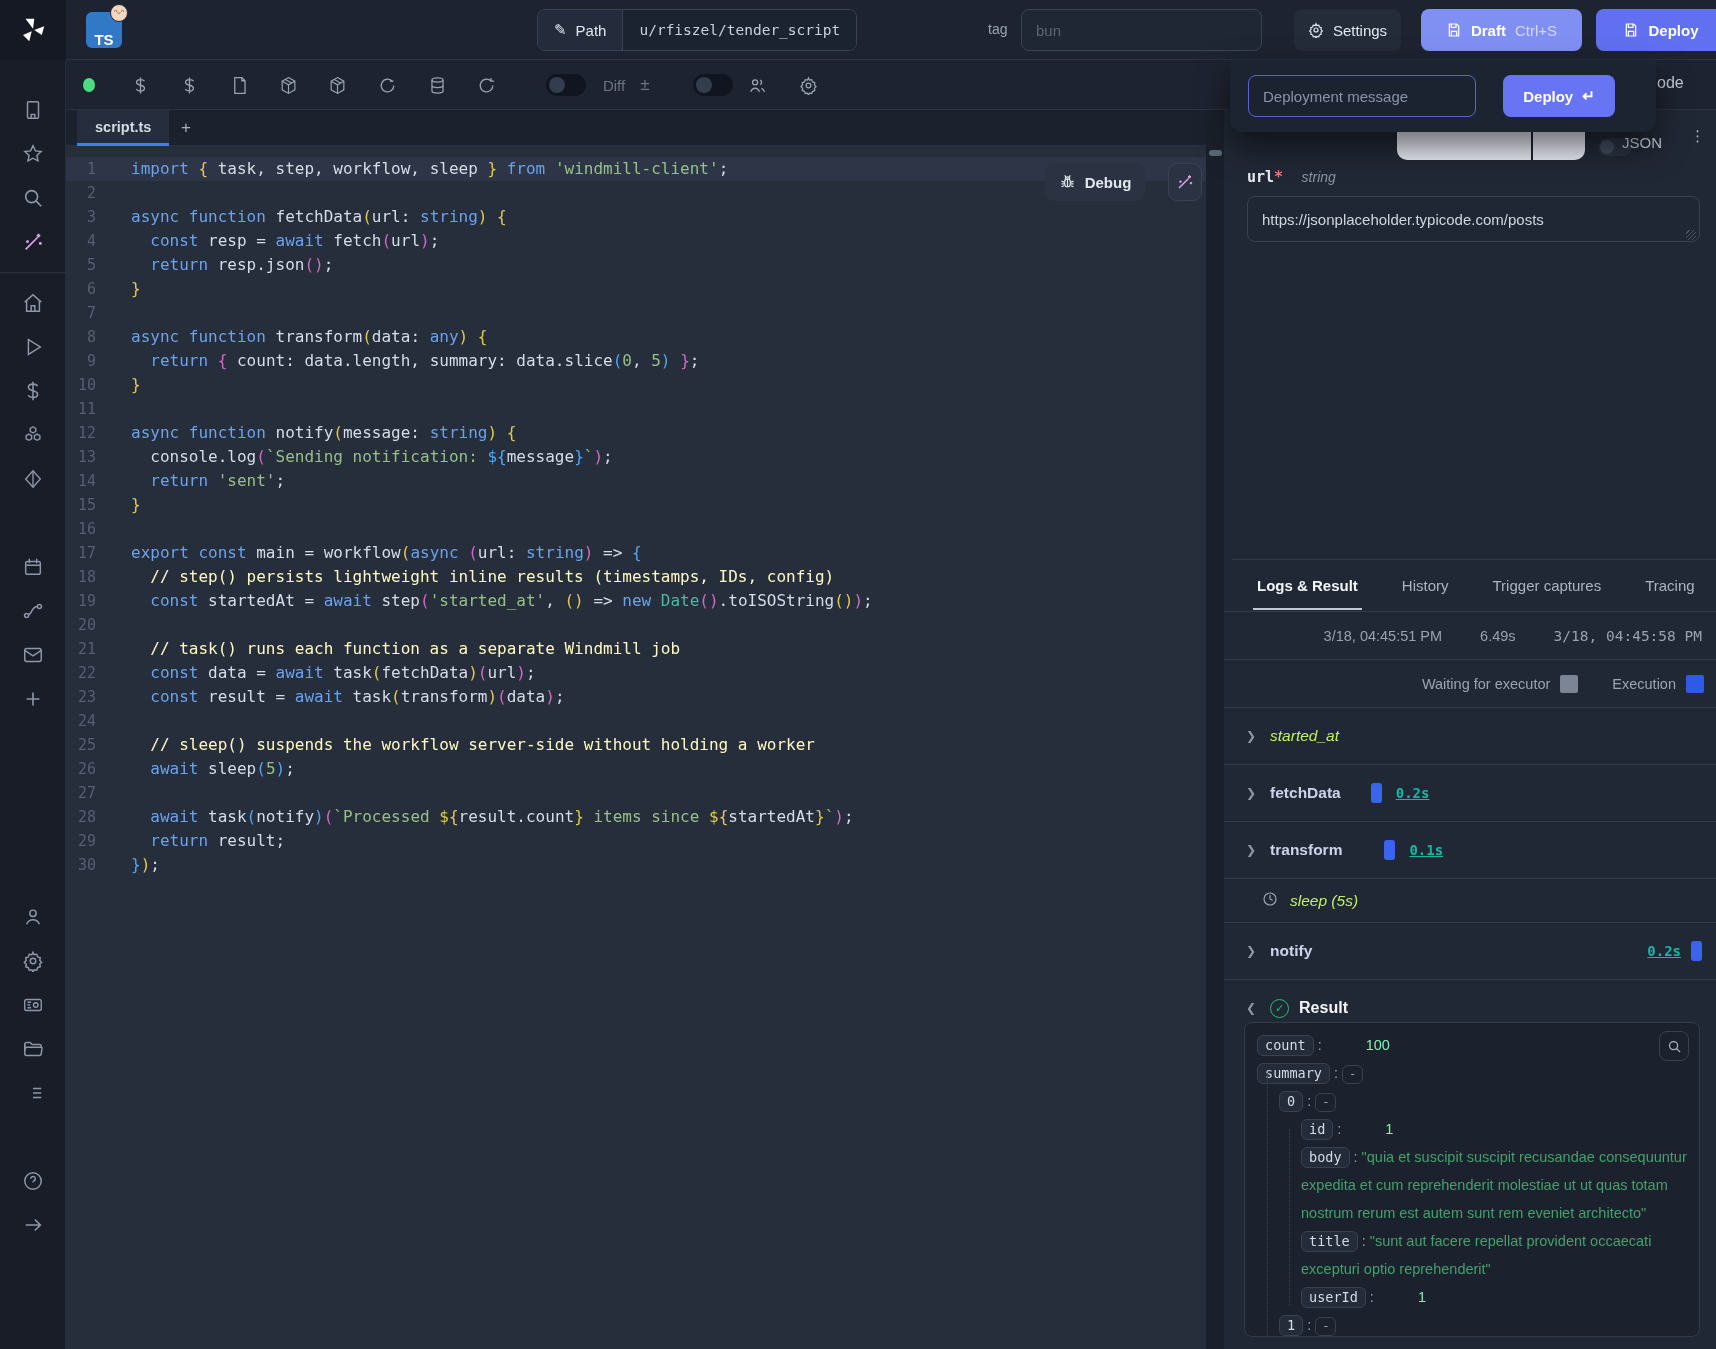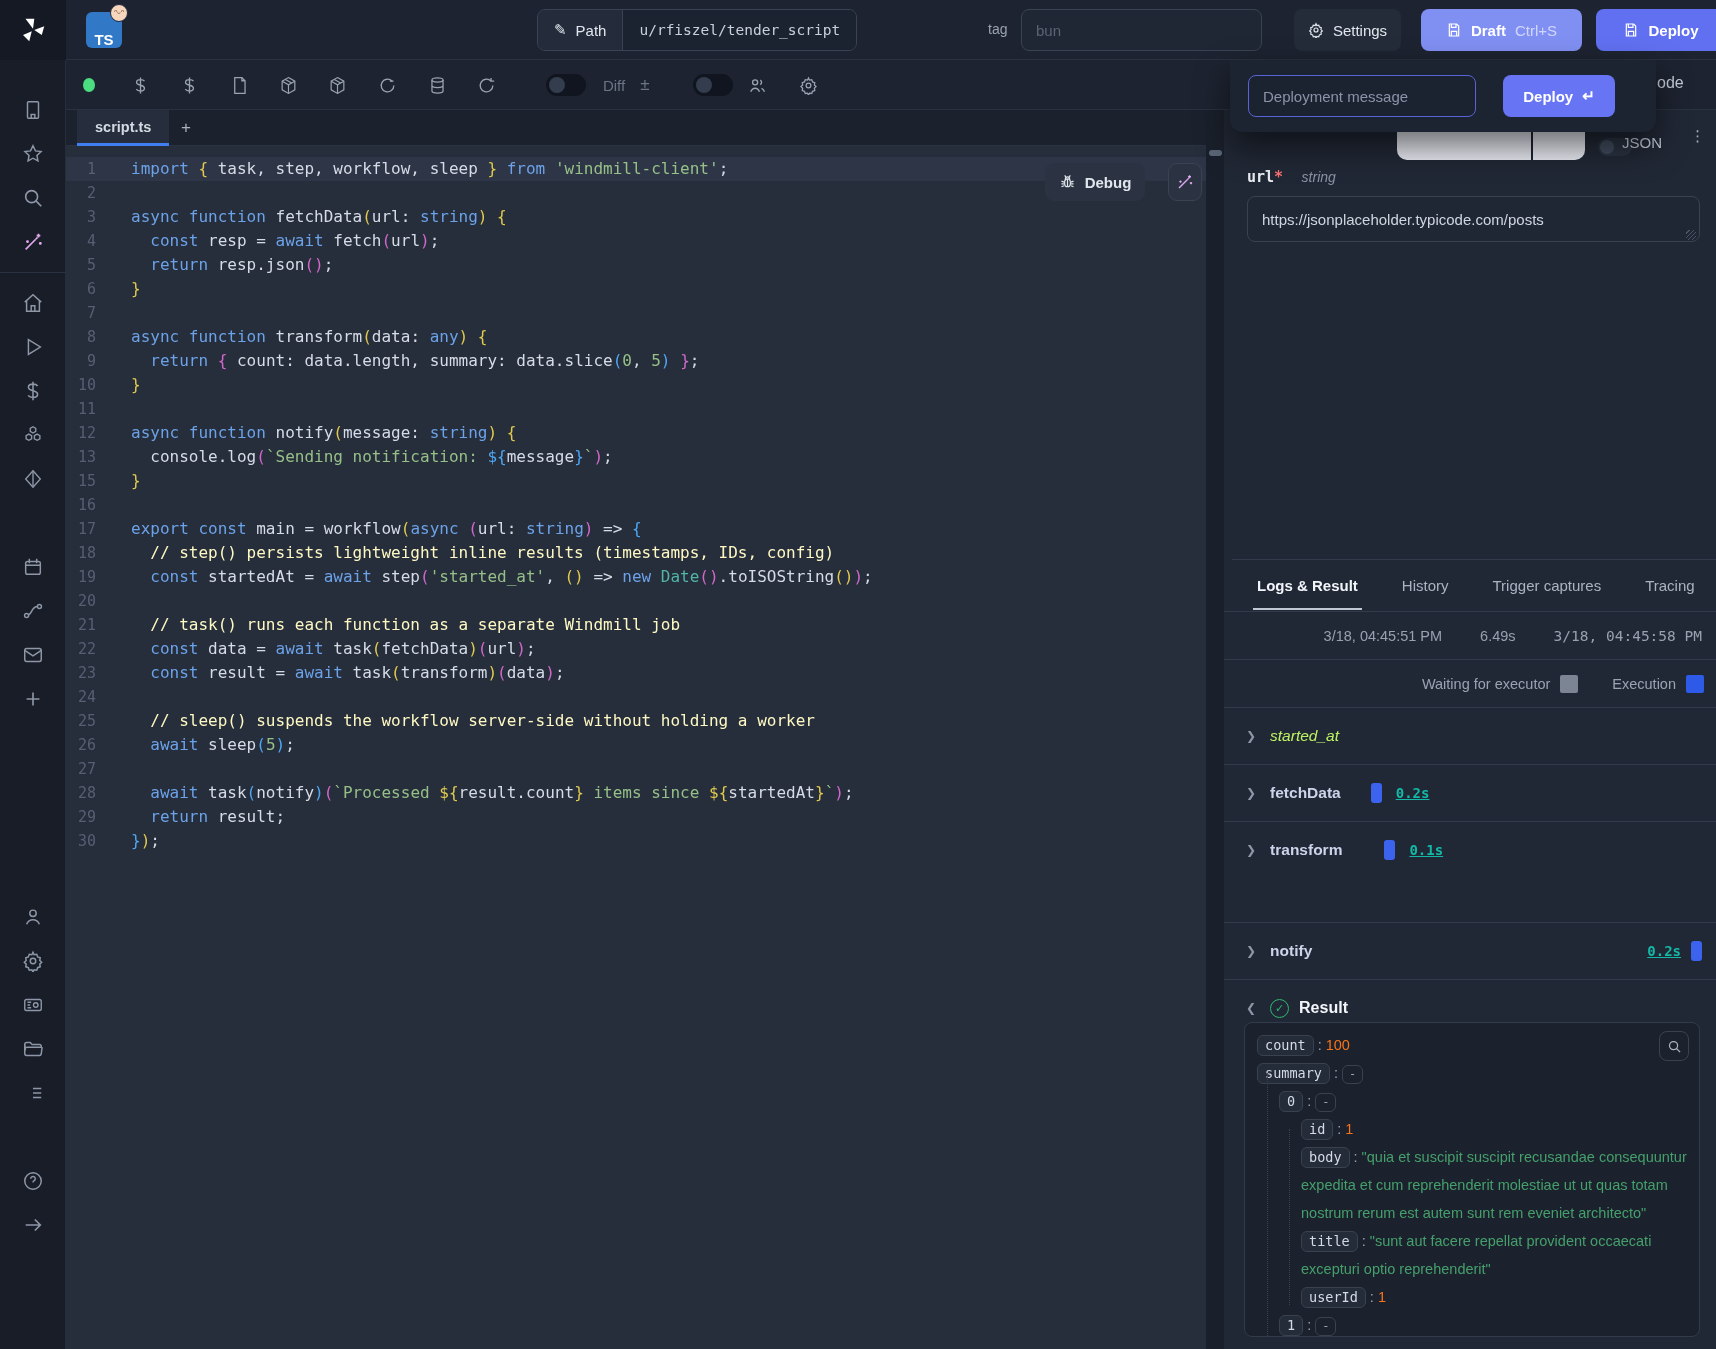--- a/index.html
+++ b/index.html
@@ -120,21 +120,21 @@
   .dur { font-family:"DejaVu Sans Mono", monospace; font-weight:bold; font-size:14px; color:#14b8a6;text-decoration:underline; }
   .clockic { color:#9aa3b2; margin:0 12px 0 16px; }
   .okcirc { width:19px; height:19px; border-radius:50%; border:1.6px solid #2eb872; color:#2eb872; font-size:11px;
             display:flex; align-items:center; justify-content:center; margin-right:10px; }
   #result-lbl { color:#f2f5f9; font-size:16px; font-weight:bold; }
   #result-box { position:absolute; left:20px; top:912px; width:456px; height:315px; background:#1b212d;
                 border:1px solid #323b4b; border-radius:8px; overflow:hidden; padding:8px 12px; }
   .jrow { line-height:28px; font-size:14.5px; color:#9aa3b2; }
   .jkey { display:inline-block; font-family:"DejaVu Sans Mono", monospace; font-size:13.5px; color:#d5dbe5;
           background:#242b39; border:1px solid #3a4250; border-radius:6px; padding:0 7px; line-height:19px; }
-  .jnum { color:#f97316; }
+  .jnum { color:#86efac;margin-left:40px; }
   .jstr { color:#45a06b; }
   .jdash { display:inline-block; font-family:"DejaVu Sans Mono", monospace; font-size:12px; color:#9aa3b2;
            border:1px solid #3a4250; border-radius:6px; padding:0 6px; line-height:17px; }
   #mag { position:absolute; right:10px; top:8px; width:30px; height:30px; border:1px solid #3a4250; border-radius:8px;
          color:#aab3c0; display:flex; align-items:center; justify-content:center; }
   .guide1 { position:absolute; left:22px; top:50px; bottom:0; border-left:1px dotted #3a4352; }
   .guide2 { position:absolute; left:44px; top:106px; height:176px; border-left:1px dotted #3a4352; }
 </style>
 </head>
 <body>
@@ -410,20 +410,21 @@
       <div class="cline"><span class="ln">4</span><span class="ct"><span class="tk-p">  </span><span class="tk-k">const </span><span class="tk-p">resp = </span><span class="tk-k">await </span><span class="tk-p">fetch</span><span class="tk-b2">(</span><span class="tk-p">url</span><span class="tk-b2">)</span><span class="tk-p">;</span></span></div>
       <div class="cline"><span class="ln">5</span><span class="ct"><span class="tk-p">  </span><span class="tk-k">return </span><span class="tk-p">resp.json</span><span class="tk-b2">()</span><span class="tk-p">;</span></span></div>
       <div class="cline"><span class="ln">6</span><span class="ct"><span class="tk-b1">}</span></span></div>
       <div class="cline"><span class="ln">7</span><span class="ct"></span></div>
       <div class="cline"><span class="ln">8</span><span class="ct"><span class="tk-k">async function </span><span class="tk-p">transform</span><span class="tk-b1">(</span><span class="tk-p">data: </span><span class="tk-k">any</span><span class="tk-b1">)</span><span class="tk-p"> </span><span class="tk-b1">{</span></span></div>
       <div class="cline"><span class="ln">9</span><span class="ct"><span class="tk-p">  </span><span class="tk-k">return </span><span class="tk-b2">{</span><span class="tk-p"> count: data.length, summary: data.slice</span><span class="tk-b3">(</span><span class="tk-n">0</span><span class="tk-p">, </span><span class="tk-n">5</span><span class="tk-b3">)</span><span class="tk-p"> </span><span class="tk-b2">}</span><span class="tk-p">;</span></span></div>
       <div class="cline"><span class="ln">10</span><span class="ct"><span class="tk-b1">}</span></span></div>
       <div class="cline"><span class="ln">11</span><span class="ct"></span></div>
       <div class="cline"><span class="ln">12</span><span class="ct"><span class="tk-k">async function </span><span class="tk-p">notify</span><span class="tk-b1">(</span><span class="tk-p">message: </span><span class="tk-k">string</span><span class="tk-b1">)</span><span class="tk-p"> </span><span class="tk-b1">{</span></span></div>
       <div class="cline"><span class="ln">13</span><span class="ct"><span class="tk-p">  console.log</span><span class="tk-b2">(</span><span class="tk-s">`Sending notification: </span><span class="tk-b3">${</span><span class="tk-p">message</span><span class="tk-b3">}</span><span class="tk-s">`</span><span class="tk-b2">)</span><span class="tk-p">;</span></span></div>
+      <div class="cline"><span class="ln">14</span><span class="ct"><span class="tk-p">  </span><span class="tk-k">return </span><span class="tk-s">'sent'</span><span class="tk-p">;</span></span></div>
       <div class="cline"><span class="ln">15</span><span class="ct"><span class="tk-b1">}</span></span></div>
       <div class="cline"><span class="ln">16</span><span class="ct"></span></div>
       <div class="cline"><span class="ln">17</span><span class="ct"><span class="tk-k">export const </span><span class="tk-p">main = workflow</span><span class="tk-b1">(</span><span class="tk-k">async </span><span class="tk-b2">(</span><span class="tk-p">url: </span><span class="tk-k">string</span><span class="tk-b2">)</span><span class="tk-p"> =&gt; </span><span class="tk-b3">{</span></span></div>
       <div class="cline"><span class="ln">18</span><span class="ct"><span class="tk-c">  // step() persists lightweight inline results (timestamps, IDs, config)</span></span></div>
       <div class="cline"><span class="ln">19</span><span class="ct"><span class="tk-p">  </span><span class="tk-k">const </span><span class="tk-p">startedAt = </span><span class="tk-k">await </span><span class="tk-p">step</span><span class="tk-b2">(</span><span class="tk-s">'started_at'</span><span class="tk-p">, </span><span class="tk-b1">()</span><span class="tk-p"> =&gt; </span><span class="tk-k">new </span><span class="tk-t">Date</span><span class="tk-b2">()</span><span class="tk-p">.toISOString</span><span class="tk-b1">()</span><span class="tk-b2">)</span><span class="tk-p">;</span></span></div>
       <div class="cline"><span class="ln">20</span><span class="ct"></span></div>
       <div class="cline"><span class="ln">21</span><span class="ct"><span class="tk-c">  // task() runs each function as a separate Windmill job</span></span></div>
       <div class="cline"><span class="ln">22</span><span class="ct"><span class="tk-p">  </span><span class="tk-k">const </span><span class="tk-p">data = </span><span class="tk-k">await </span><span class="tk-p">task</span><span class="tk-b1">(</span><span class="tk-p">fetchData</span><span class="tk-b1">)</span><span class="tk-b2">(</span><span class="tk-p">url</span><span class="tk-b2">)</span><span class="tk-p">;</span></span></div>
       <div class="cline"><span class="ln">23</span><span class="ct"><span class="tk-p">  </span><span class="tk-k">const </span><span class="tk-p">result = </span><span class="tk-k">await </span><span class="tk-p">task</span><span class="tk-b1">(</span><span class="tk-p">transform</span><span class="tk-b1">)</span><span class="tk-b2">(</span><span class="tk-p">data</span><span class="tk-b2">)</span><span class="tk-p">;</span></span></div>
       <div class="cline"><span class="ln">24</span><span class="ct"></span></div>
@@ -500,20 +501,27 @@
       <span class="stlbl">fetchData</span>
       <span class="minibar" style="margin-left:30px;"></span>
       <span class="dur" style="margin-left:14px;">0.2s</span>
     </div>
     <div class="step" style="top:711px;">
       <span class="chev">❯</span>
       <span class="stlbl">transform</span>
       <span class="minibar" style="margin-left:42px;"></span>
       <span class="dur" style="margin-left:14px;">0.1s</span>
     </div>
+    <div class="step" style="top:768px; height:44px;">
+      <span class="clockic"><svg width="16" height="16" viewBox="0 0 24 24" fill="none" stroke="currentColor" stroke-width="1.8">
+            <circle cx="12" cy="12" r="9"></circle>
+            <path d="M12 6v6l4 2"></path>
+          </svg></span>
+      <span class="stlbl it">sleep (5s)</span>
+    </div>
     <div class="step" style="top:812px;">
       <span class="chev">❯</span>
       <span class="stlbl">notify</span>
       <span class="dur" style="margin-left:auto; margin-right:10px;">0.2s</span>
       <span class="minibar"></span>
     </div>
     <div class="step" style="top:869px;">
       <span class="chev">❮</span>
       <span class="okcirc">✓</span>
       <span id="result-lbl">Result</span>

